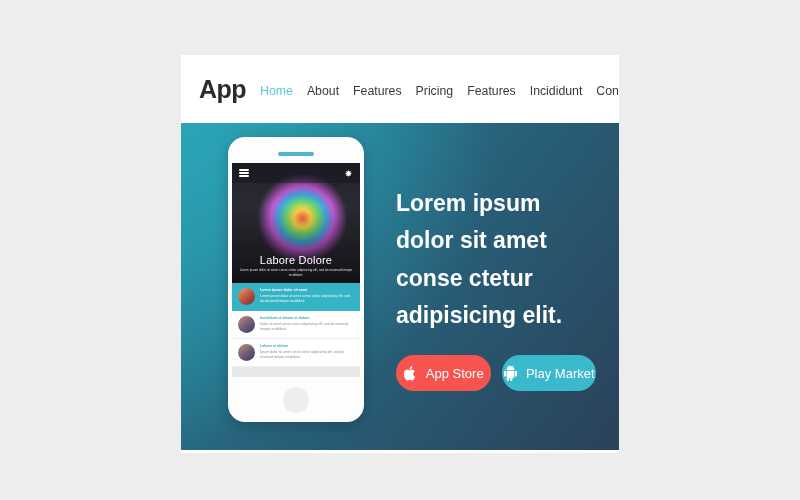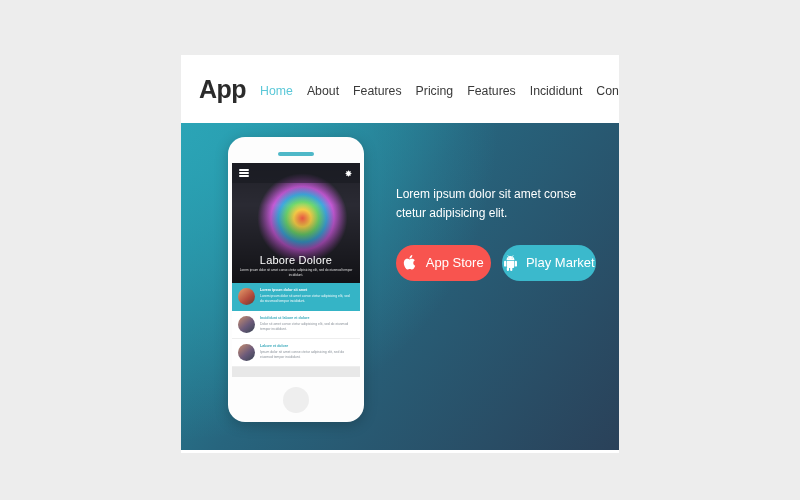--- a/index.html
+++ b/index.html
@@ -170,24 +170,24 @@
   }
   .s-item.active .s-desc { color: rgba(255,255,255,0.92); }
 
   
   .hero-copy {
     position: absolute;
     left: 215px; top: 62px;
     width: 200px;
   }
   .hero-title {
-    font-size: 12px;
+    font-size: 23px;
     line-height: 1.62;
     color: #ffffff;
-    font-weight: normal;
+    font-weight: bold;
   }
   .store-btns { margin-top: 21px; display: flex; flex-direction: row; gap: 11px; }
   .store-btn {
     width: 125px; height: 36px;
     border: none;
     border-radius: 18px;
     display: flex;
     align-items: center;
     justify-content: center;
     gap: 8px;

